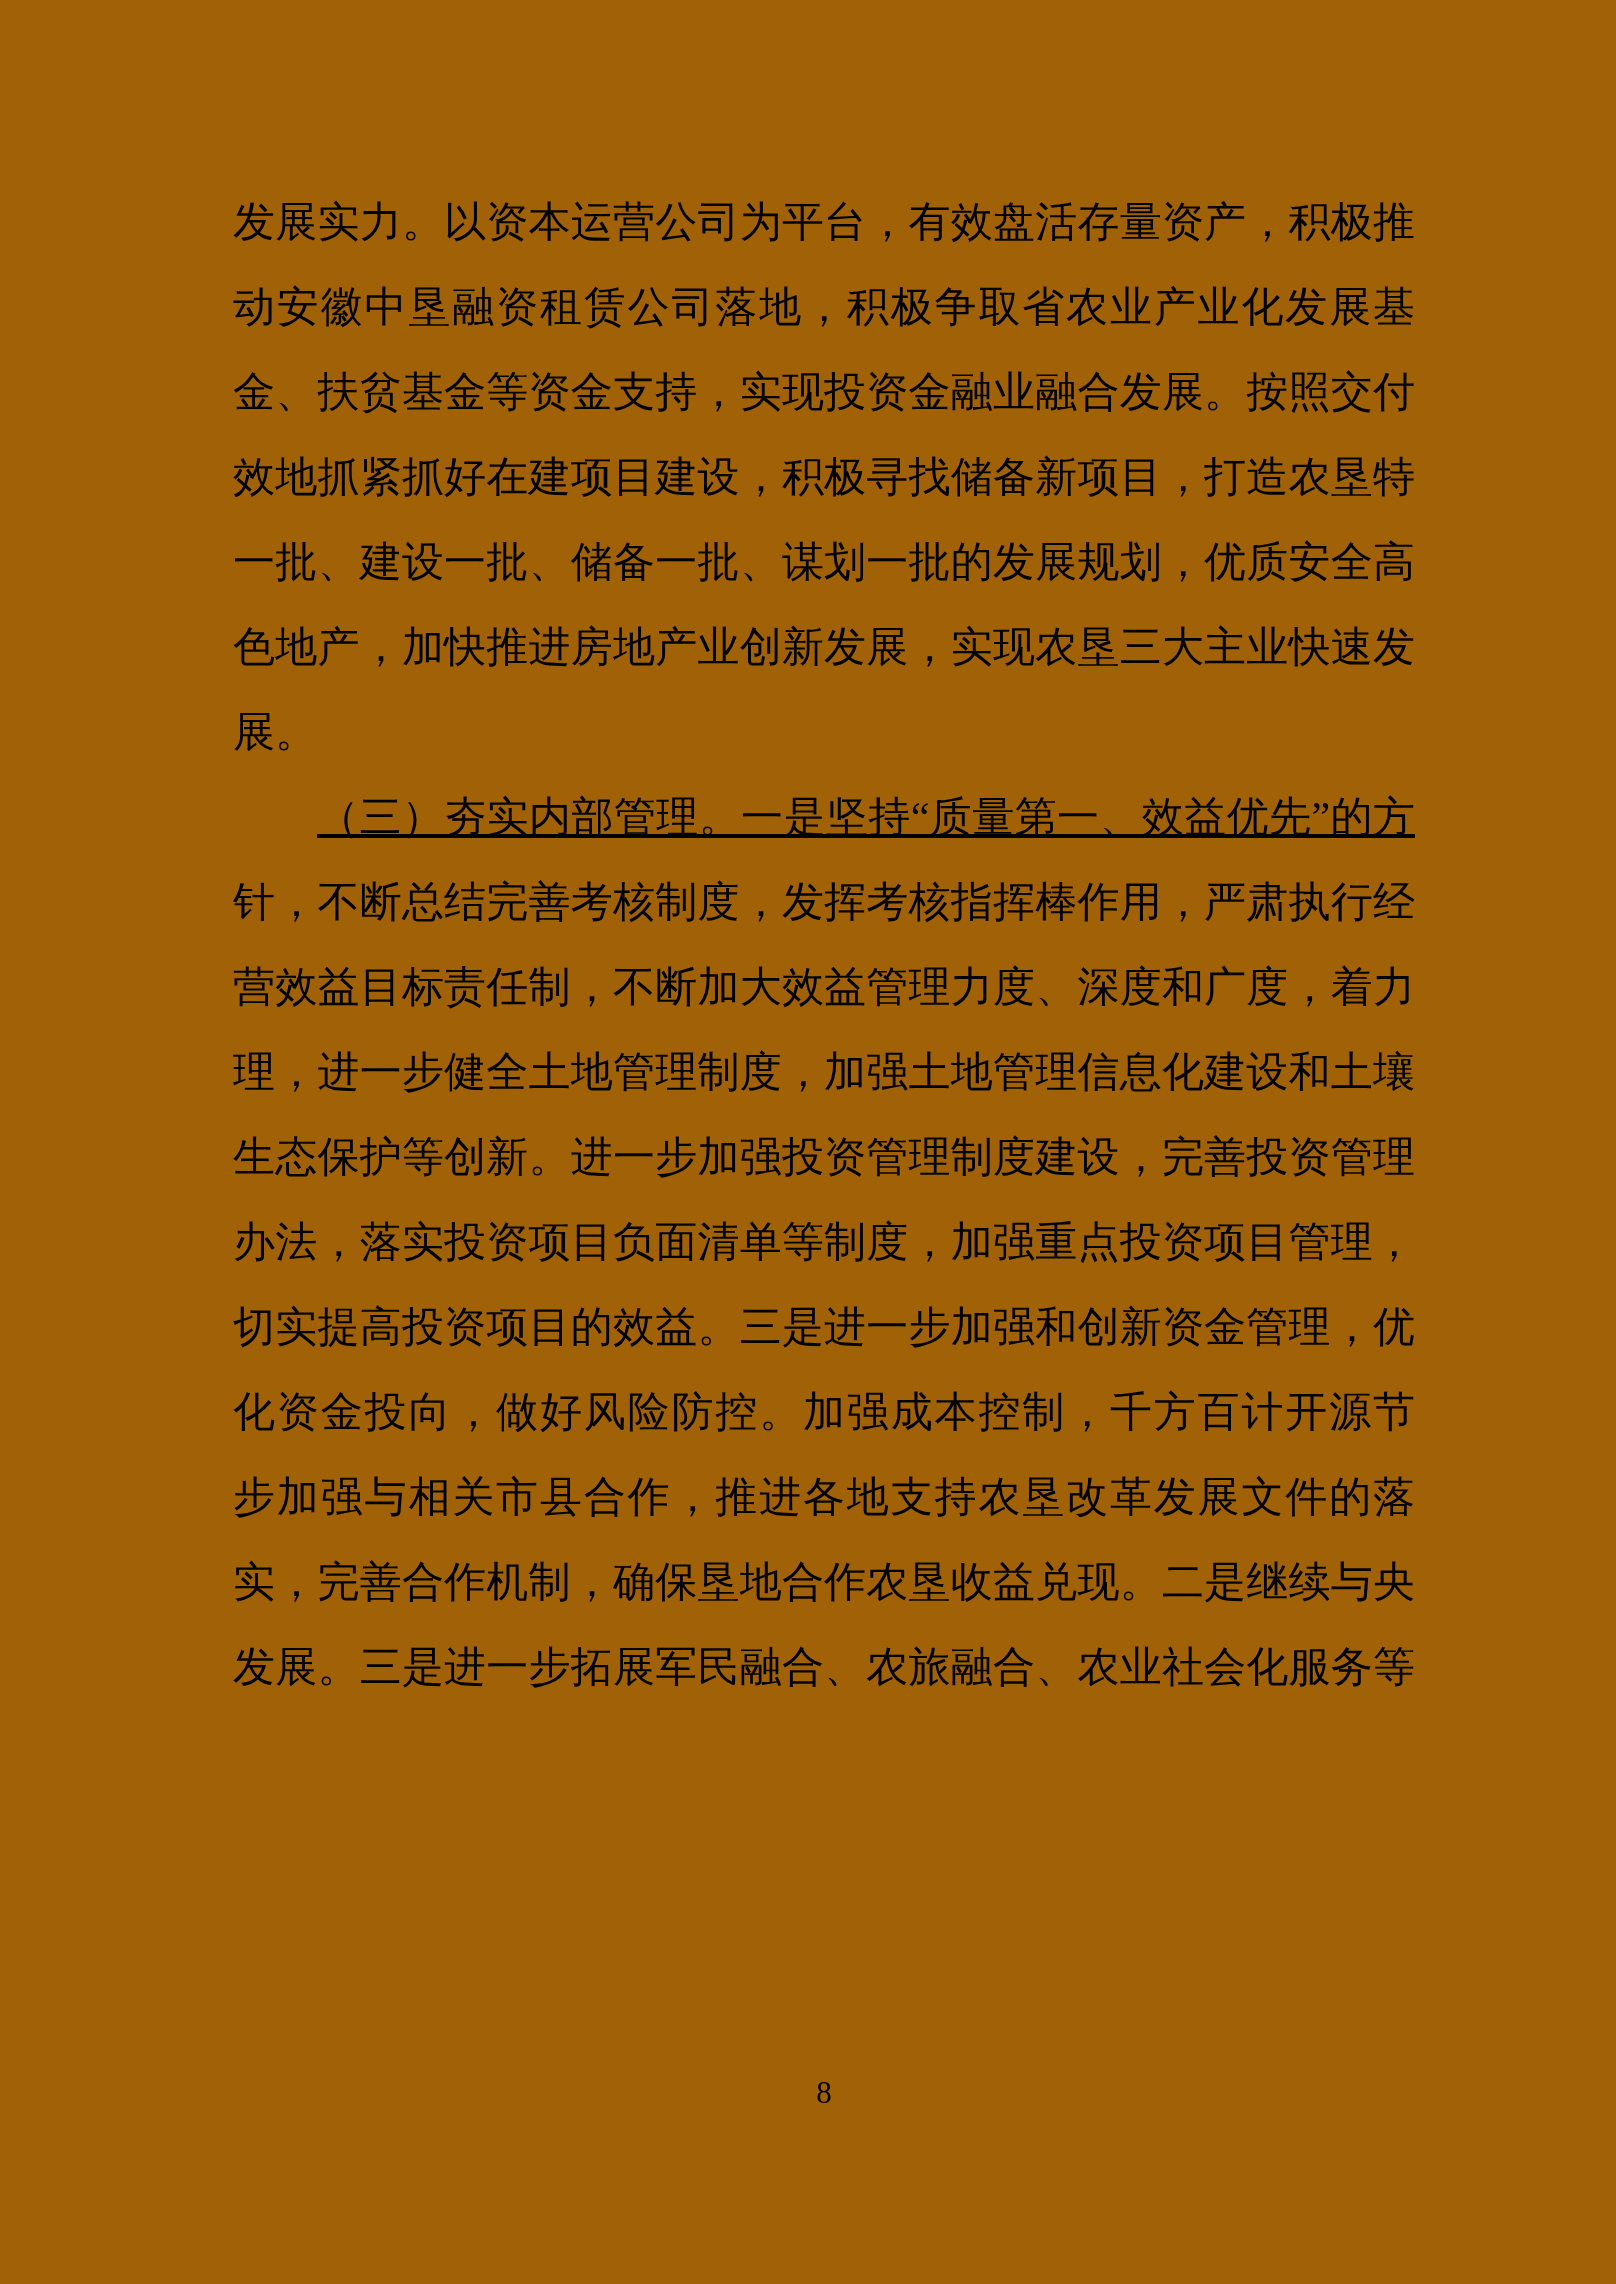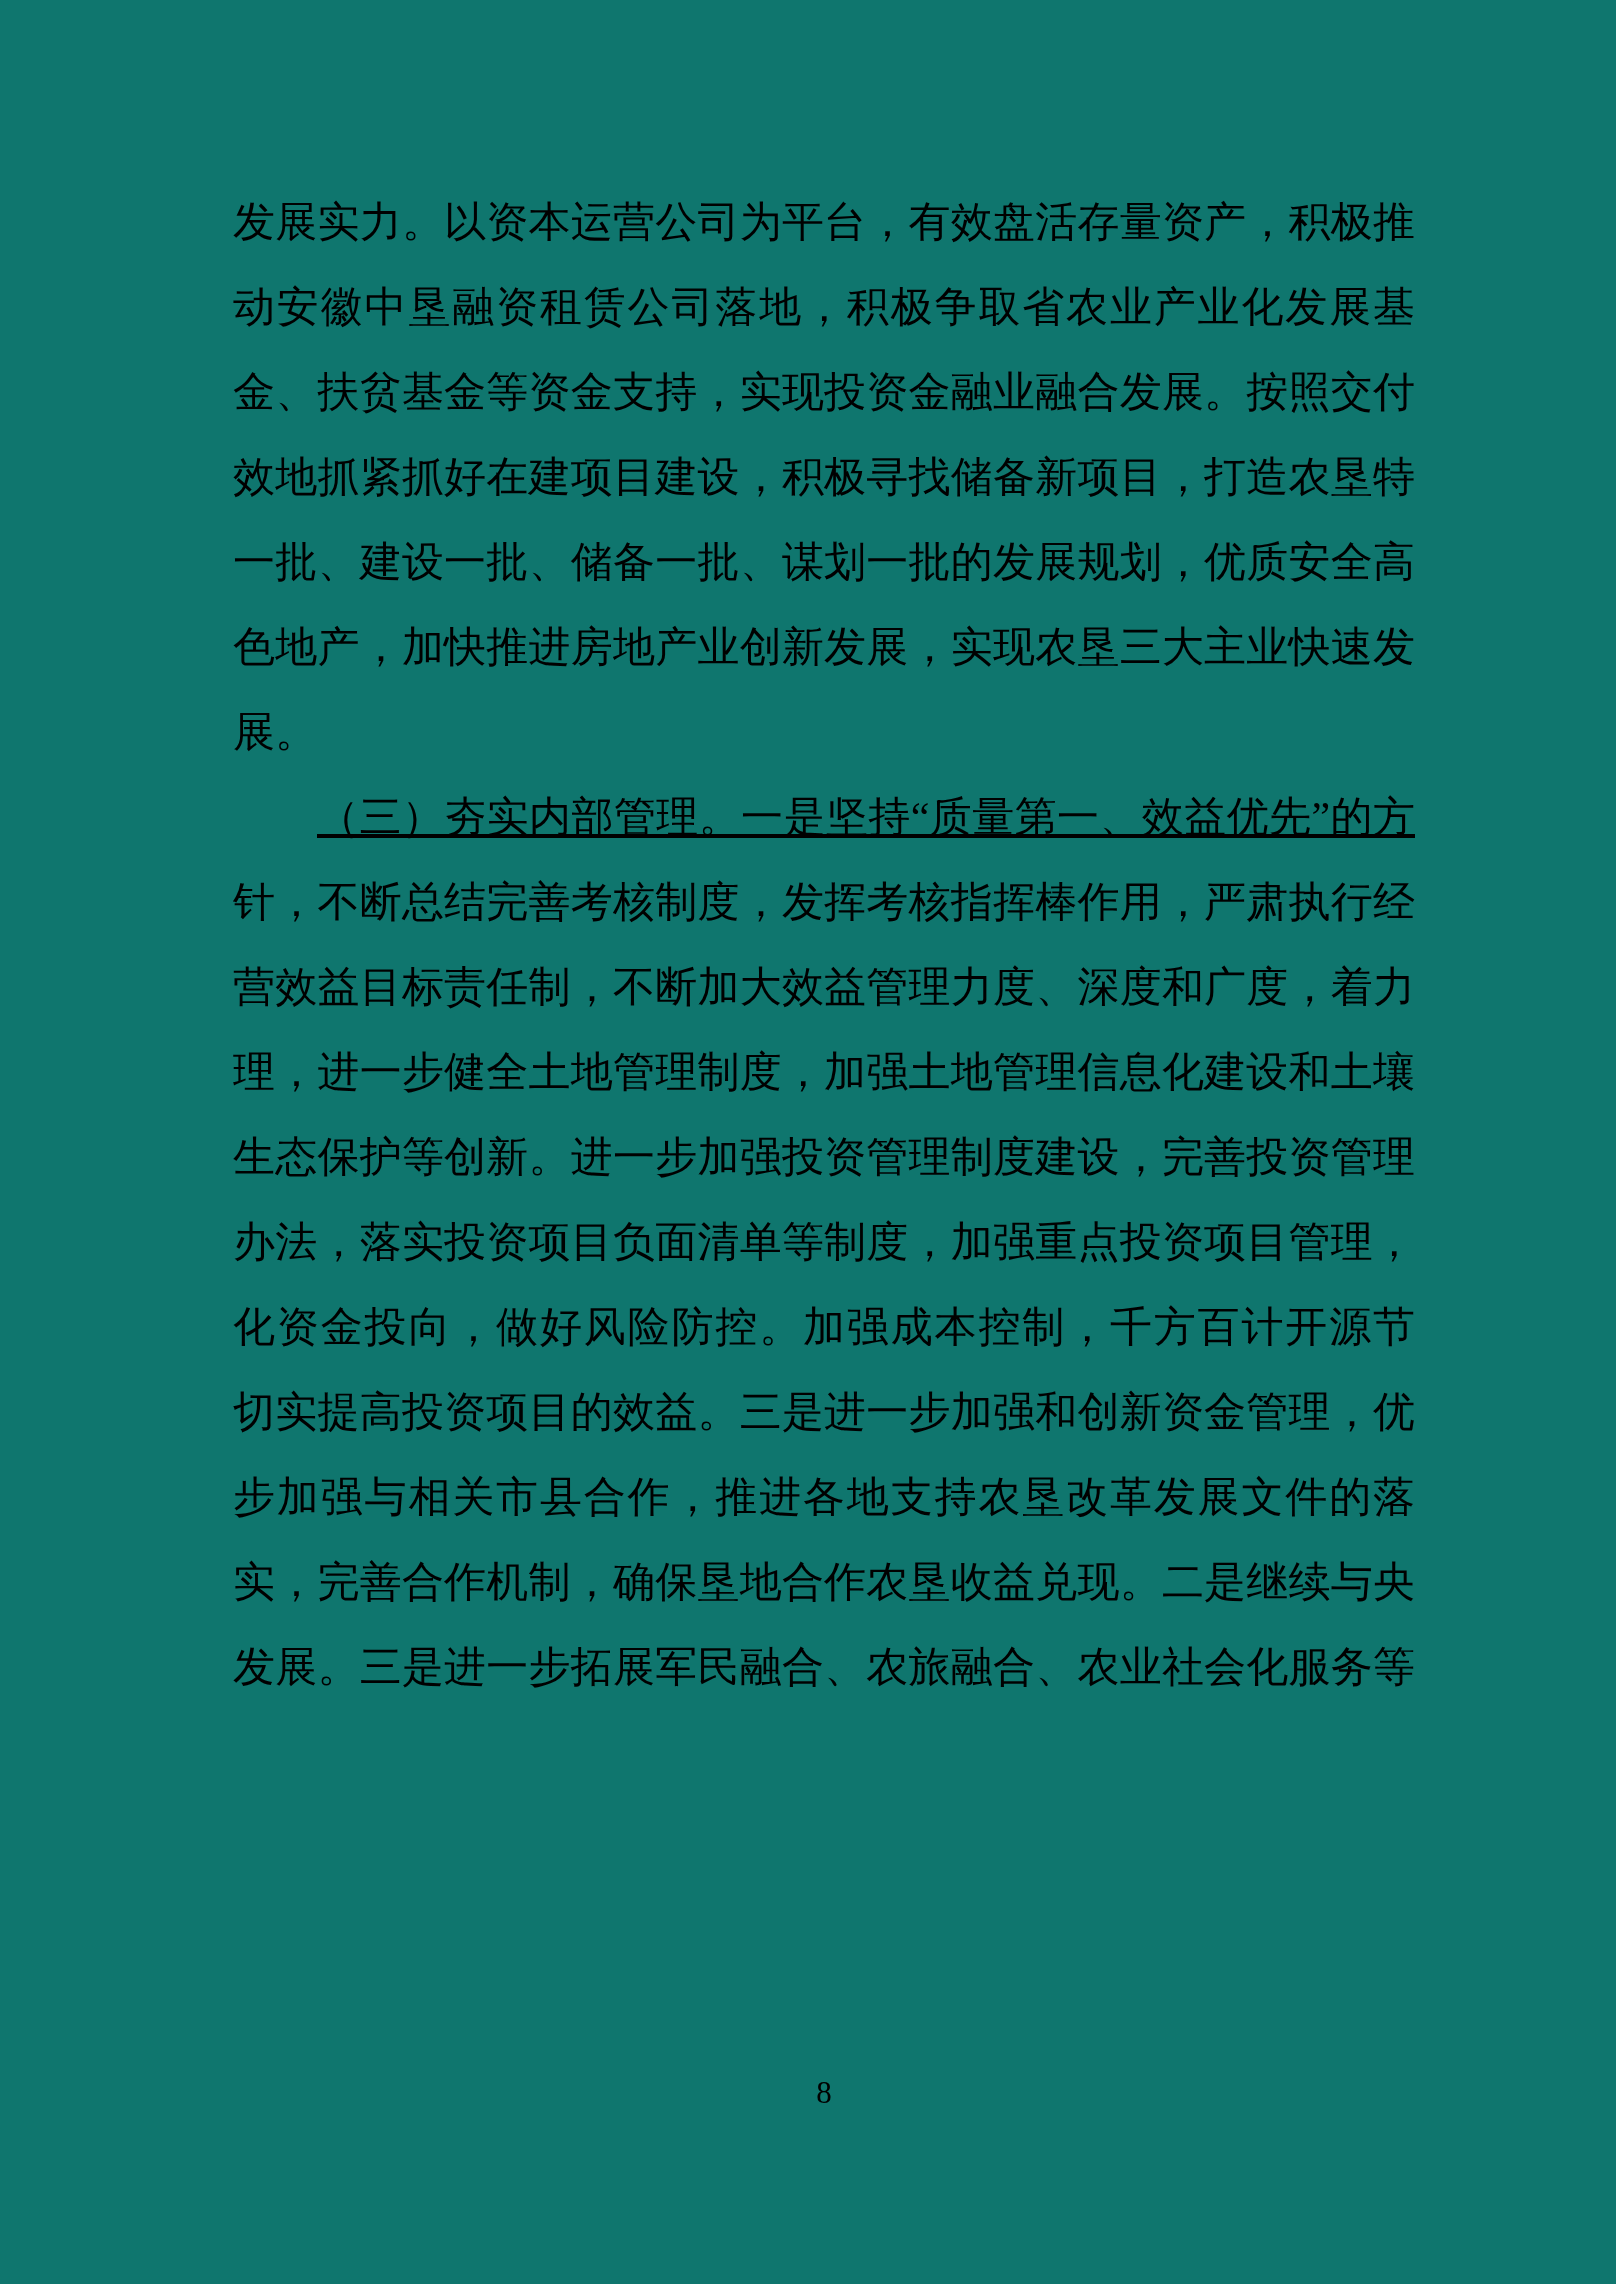--- a/index.html
+++ b/index.html
@@ -4,21 +4,21 @@
 <style>
   html, body {
     margin: 0;
     padding: 0;
     background: #ffffff;
   }
   .page {
     position: relative;
     width: 1616px;
     height: 2284px;
-    background: #0f766e;
+    background: #a16207;
     color: #000000;
     font-family: "Liberation Serif", "DejaVu Serif", serif;
     overflow: hidden;
   }
   .content {
     position: absolute;
     left: 233px;
     top: 180px;
     width: 1182px;
   }
@@ -67,22 +67,22 @@
     <p class="line">效地抓紧抓好在建项目建设，积极寻找储备新项目，打造农垦特</p>
     <p class="line">一批、建设一批、储备一批、谋划一批的发展规划，优质安全高</p>
     <p class="line">色地产，加快推进房地产业创新发展，实现农垦三大主业快速发</p>
     <p class="line para-end">展。</p>
     <p class="line para-start">（三）夯实内部管理。一是坚持“质量第一、效益优先”的方</p>
     <p class="line">针，不断总结完善考核制度，发挥考核指挥棒作用，严肃执行经</p>
     <p class="line">营效益目标责任制，不断加大效益管理力度、深度和广度，着力</p>
     <p class="line">理，进一步健全土地管理制度，加强土地管理信息化建设和土壤</p>
     <p class="line">生态保护等创新。进一步加强投资管理制度建设，完善投资管理</p>
     <p class="line">办法，落实投资项目负面清单等制度，加强重点投资项目管理，</p>
+    <p class="line">切实提高投资项目的效益。三是进一步加强和创新资金管理，优</p>
     <p class="line">化资金投向，做好风险防控。加强成本控制，千方百计开源节</p>
-    <p class="line">切实提高投资项目的效益。三是进一步加强和创新资金管理，优</p>
     <p class="line">步加强与相关市县合作，推进各地支持农垦改革发展文件的落</p>
     <p class="line">实，完善合作机制，确保垦地合作农垦收益兑现。二是继续与央</p>
     <p class="line">发展。三是进一步拓展军民融合、农旅融合、农业社会化服务等</p>
   </div>
 
   <div class="footer">
     <span class="page-number">8</span>
   </div>
 </div>
 

